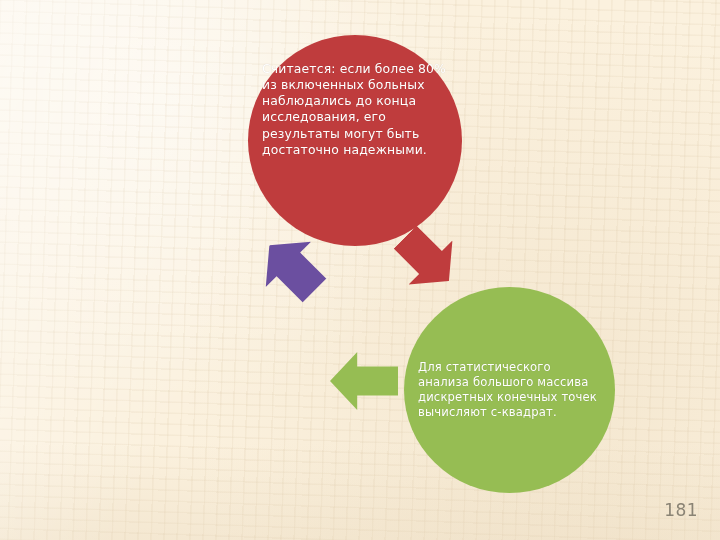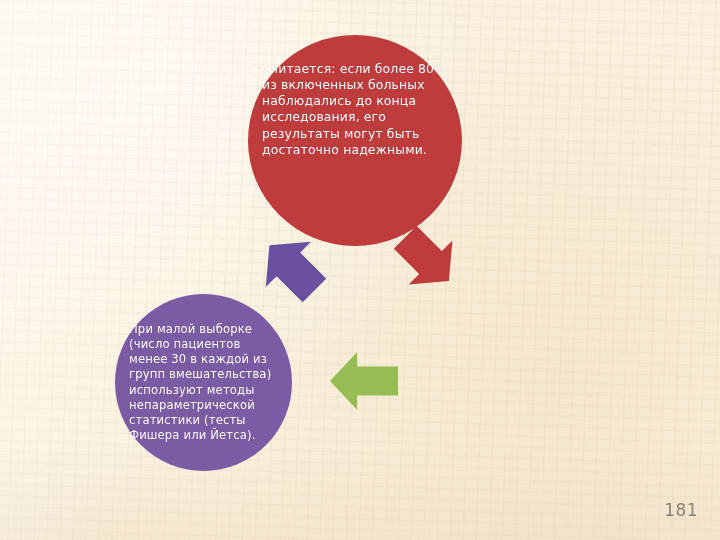--- a/index.html
+++ b/index.html
@@ -136,22 +136,22 @@
 <div id="slide">
 
   <div class="bubble" id="bubble-red">
     <span class="txt">Считается: если более 80% из включенных больных наблюдались до конца исследования, его результаты могут быть достаточно надежными.</span>
   </div>
 
   <div class="arrow" id="arrow-up-left-purple"></div>
 
   <div class="arrow" id="arrow-down-right-red"></div>
 
-  <div class="bubble" id="bubble-purple">
-    <span class="txt">При малой выборке (число пациентов менее 30 в каждой из групп вмешательства) используют методы непараметрической статистики (тесты Фишера или Йетса).</span>
-  </div>
 
   <div class="arrow" id="arrow-left-green"></div>
 
+  <div class="bubble" id="bubble-green">
+    <span class="txt">Для статистического анализа большого массива дискретных конечных точек вычисляют с-квадрат.</span>
+  </div>
 
   <div id="page-number">181</div>
 
 </div>
 
 </body></html>

